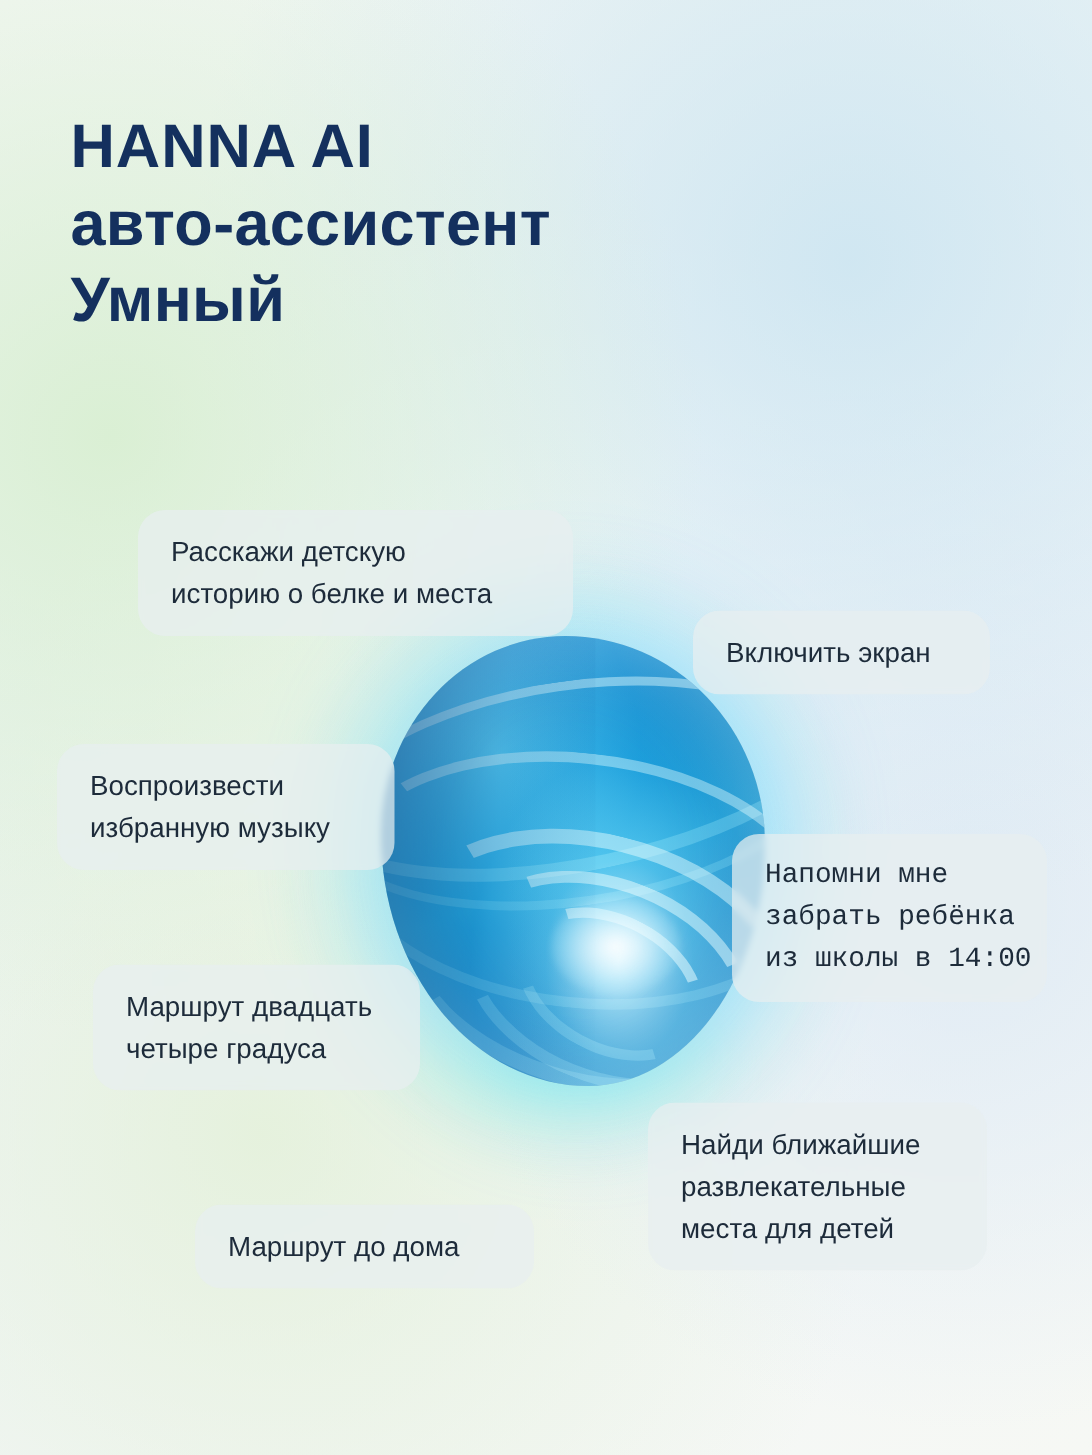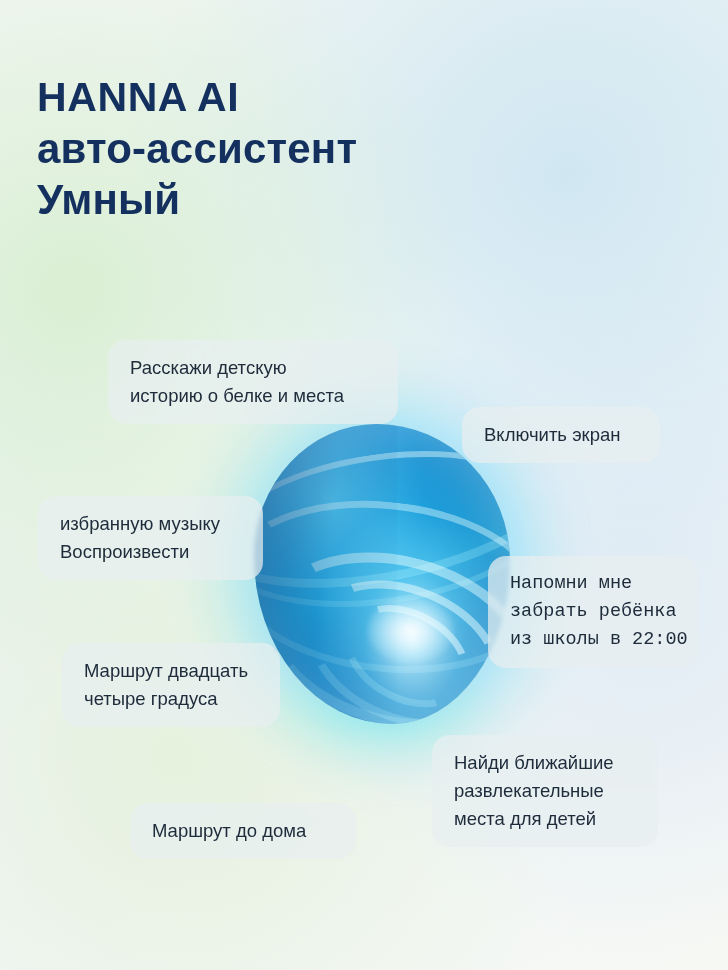--- a/index.html
+++ b/index.html
@@ -22,21 +22,21 @@
       radial-gradient(circle at 88% 62%, rgba(222,234,244,0.9) 0%, rgba(222,234,244,0) 40%),
       radial-gradient(circle at 24% 78%, rgba(226,240,214,0.8) 0%, rgba(226,240,214,0) 44%),
       radial-gradient(circle at 50% 50%, rgba(255,255,255,0.55) 0%, rgba(255,255,255,0) 60%),
       linear-gradient(150deg, #f3f7f3 0%, #eef5f6 35%, #f2f6f9 60%, #f6f8f4 100%);
     overflow: hidden;
   }
 
   
   .title-block {
     position: absolute;
-    left: 37px;
+    left: 47px;
     top: 72px;
     width: 520px;
   }
   .title-line {
     color: #14305e;
     font-size: 42px;
     line-height: 51px;
     font-weight: bold;
     letter-spacing: 0.2px;
     white-space: nowrap;
@@ -126,21 +126,21 @@
     border-radius: 18px;
     color: #1d2b3a;
     font-size: 18.5px;
     line-height: 28px;
     padding: 14px 22px;
     box-sizing: border-box;
     backdrop-filter: blur(2px);
   }
   .bubble .ln { white-space: nowrap; }
 
-  #b-story   { left: 108px; top: 340px; width: 290px; }
+  #b-story   { left: 92px; top: 340px; width: 290px; }
   #b-screen  { left: 462px; top: 407px; width: 198px; }
   #b-music   { left: 38px;  top: 496px; width: 225px; }
   #b-remind  { left: 488px; top: 556px; width: 210px; font-family: Liberation Mono, monospace; }
   #b-climate { left: 62px;  top: 643px; width: 218px; }
   #b-route   { left: 130px; top: 803px; width: 226px; }
   #b-places  { left: 432px; top: 735px; width: 226px; }
 </style>
 </head>
 <body>
 
@@ -170,28 +170,28 @@
   <div class="bubble" id="b-story">
     <div class="ln">Расскажи детскую</div>
     <div class="ln">историю о белке и места</div>
   </div>
 
   <div class="bubble" id="b-screen">
     <div class="ln">Включить экран</div>
   </div>
 
   <div class="bubble" id="b-music">
+    <div class="ln">Воспроизвести</div>
     <div class="ln">избранную музыку</div>
-    <div class="ln">Воспроизвести</div>
   </div>
 
   <div class="bubble" id="b-remind">
     <div class="ln">Напомни мне</div>
     <div class="ln">забрать ребёнка</div>
-    <div class="ln">из школы в 22:00</div>
+    <div class="ln">из школы в 14:00</div>
   </div>
 
   <div class="bubble" id="b-climate">
     <div class="ln">Маршрут двадцать</div>
     <div class="ln">четыре градуса</div>
   </div>
 
   <div class="bubble" id="b-route">
     <div class="ln">Маршрут до дома</div>
   </div>

